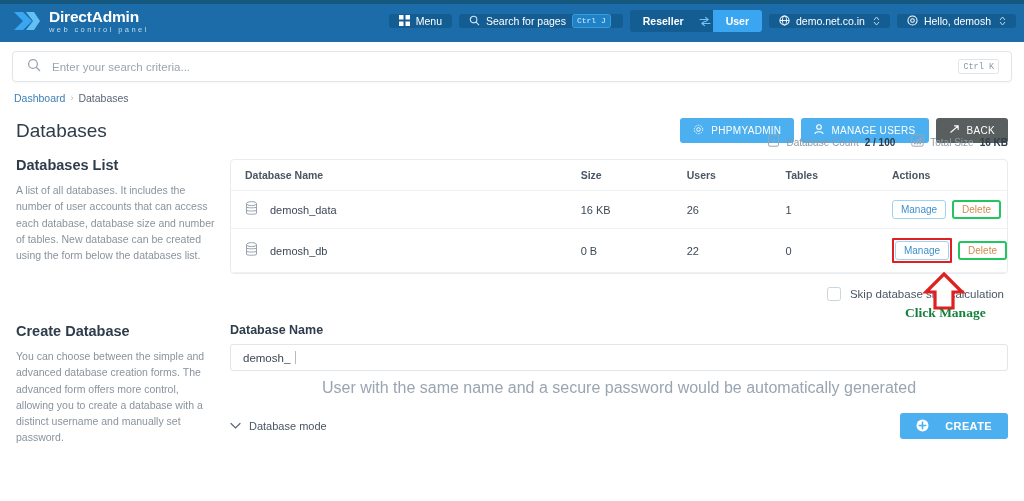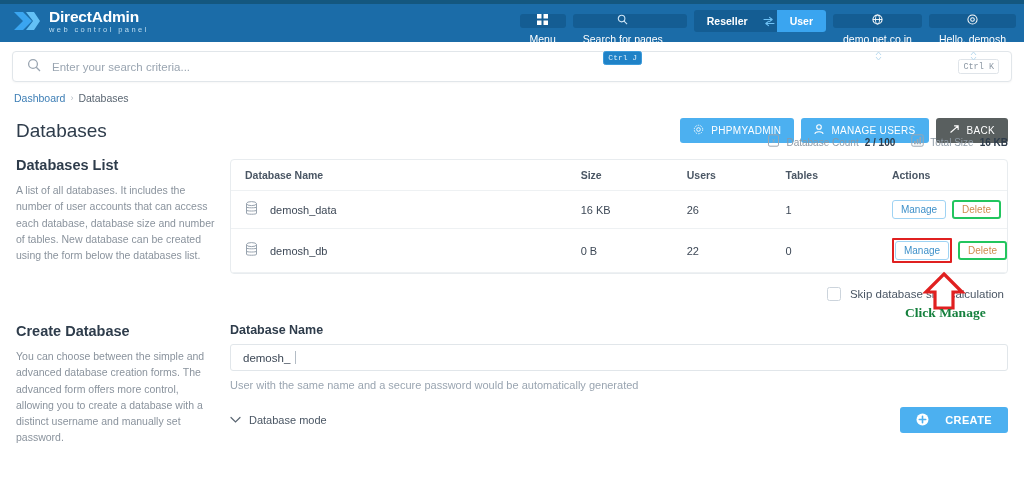--- a/index.html
+++ b/index.html
@@ -44,23 +44,22 @@
   }
   .nav-chip {
     background: #145d93;
     border-radius: 3px;
     height: 14px;
     display: flex; align-items: center; gap: 6px;
     padding: 0 10px;
     color: #ffffff;
     font-size: 10.5px;
     white-space: nowrap;
-    flex-direction: column;
-  }
-  .nav-chip.search { padding-right: 24px; }
+  }
+  .nav-chip.search { padding-right: 12px; }
   .kbd {
     background: #1f82c7;
     border: 1px solid #3b9ada;
     border-radius: 2.5px;
     font-family: "Liberation Mono", monospace;
     font-size: 8px;
     color: #dceefb;
     padding: 1px 4px;
     line-height: 1.2;
   }
@@ -283,23 +282,24 @@
     font-size: 11.5px;
     color: #3d4856;
   }
   .caret-bar {
     display: inline-block;
     width: 1px; height: 13px;
     background: #b3bcc5;
     margin-left: 5px;
   }
   .hint {
-    font-size: 11px;
+    font-size: 16px;
     color: #9aa5b1;
     margin-top: 8px;
+    text-align: center;
   }
   .bottomrow {
     display: flex; align-items: center;
     margin-top: 16px;
   }
   .advmode {
     display: flex; align-items: center; gap: 8px;
     font-size: 11px; color: #4a5664;
     cursor: pointer;
   }

